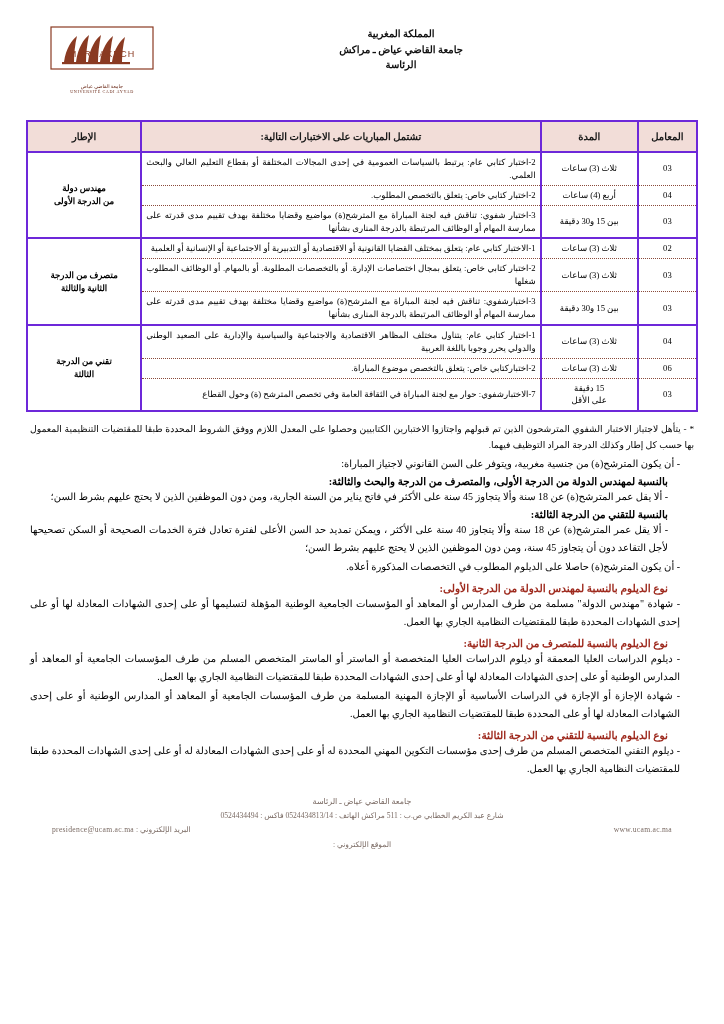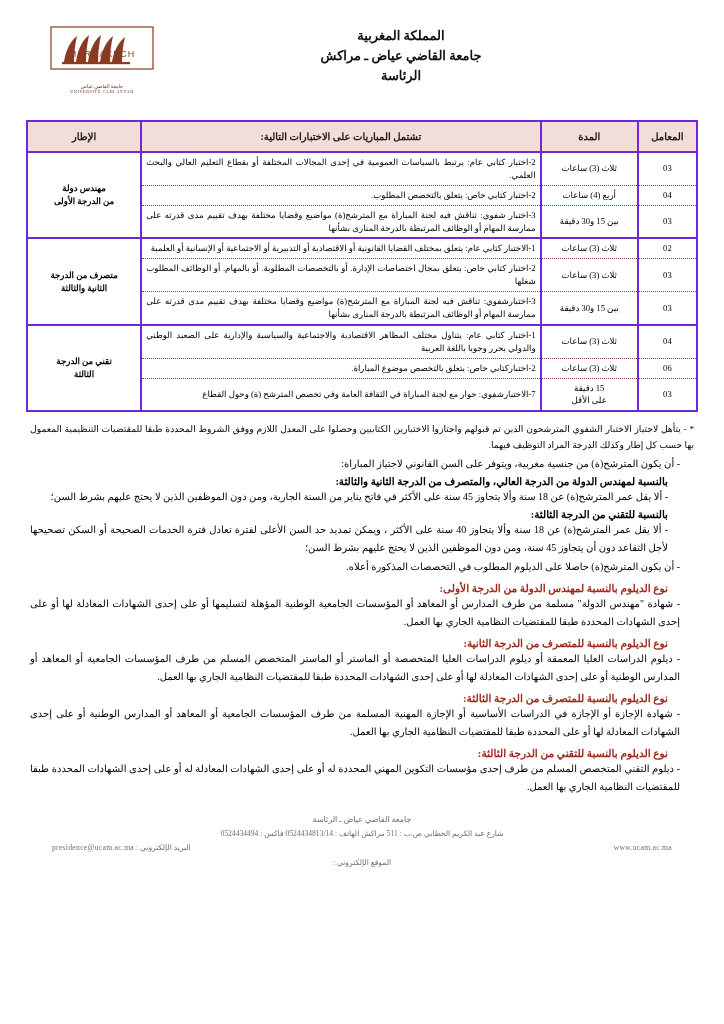--- a/index.html
+++ b/index.html
@@ -31,21 +31,21 @@
     padding: 8px 14px 0 14px;
   }
   .header-text {
     text-align: center;
     flex: 1;
     padding-right: 40px;
     line-height: 1.55;
   }
   .header-text div {
     font-weight: bold;
-    font-size: 13px;
+    font-size: 10px;
     color: #111;
   }
   .logo {
     width: 112px;
     text-align: center;
     padding-left: 6px;
   }
   .logo svg { display: block; margin: 0 auto; }
   .logo-caption {
     font-size: 5px;
@@ -264,33 +264,32 @@
         <td class="cell-desc dotted-top">7-الاختبارشفوي: حوار مع لجنة المباراة في الثقافة العامة وفي تخصص المترشح (ة) وحول القطاع</td>
       </tr>
     </tbody>
   </table>
 
   <div class="note">* - يتأهل لاجتياز الاختبار الشفوي المترشحون الذين تم قبولهم واجتازوا الاختبارين الكتابيين وحصلوا على المعدل اللازم ووفق الشروط المحددة طبقا للمقتضيات التنظيمية المعمول بها حسب كل إطار وكذلك الدرجة المراد التوظيف فيهما.</div>
 
 
   <div class="cond-block">
     <div class="line indent2">- أن يكون المترشح(ة) من جنسية مغربية، ويتوفر على السن القانوني لاجتياز المباراة:</div>
-    <div class="sub-head">بالنسبة لمهندس الدولة من الدرجة العالي، والمتصرف من الدرجة الثانية والثالثة:</div>
+    <div class="sub-head">بالنسبة لمهندس الدولة من الدرجة الأولى، والمتصرف من الدرجة والبحث والثالثة:</div>
     <div class="line indent">- ألا يقل عمر المترشح(ة) عن 18 سنة وألا يتجاوز 45 سنة على الأكثر في فاتح يناير من السنة الجارية، ومن دون الموظفين الذين لا يحتج عليهم بشرط السن؛</div>
     <div class="sub-head">بالنسبة للتقني من الدرجة الثالثة:</div>
     <div class="line indent">- ألا يقل عمر المترشح(ة) عن 18 سنة وألا يتجاوز 40 سنة على الأكثر ، ويمكن تمديد حد السن الأعلى لفترة تعادل فترة الخدمات الصحيحة أو السكن تصحيحها لأجل التقاعد دون أن يتجاوز 45 سنة، ومن دون الموظفين الذين لا يحتج عليهم بشرط السن؛</div>
     <div class="line indent2">- أن يكون المترشح(ة) حاصلا على الديلوم المطلوب في التخصصات المذكورة أعلاه.</div>
 
     <div class="dip-head">نوع الديلوم بالنسبة لمهندس الدولة من الدرجة الأولى:</div>
     <div class="line dip-body">- شهادة "مهندس الدولة" مسلمة من طرف المدارس أو المعاهد أو المؤسسات الجامعية الوطنية المؤهلة لتسليمها أو على إحدى الشهادات المعادلة لها أو على إحدى الشهادات المحددة طبقا للمقتضيات النظامية الجاري بها العمل.</div>
 
     <div class="dip-head">نوع الديلوم بالنسبة للمتصرف من الدرجة الثانية:</div>
     <div class="line dip-body">- ديلوم الدراسات العليا المعمقة أو ديلوم الدراسات العليا المتخصصة أو الماستر أو الماستر المتخصص المسلم من طرف المؤسسات الجامعية أو المعاهد أو المدارس الوطنية أو على إحدى الشهادات المعادلة لها أو على إحدى الشهادات المحددة طبقا للمقتضيات النظامية الجاري بها العمل.</div>
 
-    <div class="dip-head">نوع الديلوم بالنسبة للمتصرف من الدرجة الثالثة:</div>
     <div class="line dip-body">- شهادة الإجازة أو الإجازة في الدراسات الأساسية أو الإجازة المهنية المسلمة من طرف المؤسسات الجامعية أو المعاهد أو المدارس الوطنية أو على إحدى الشهادات المعادلة لها أو على المحددة طبقا للمقتضيات النظامية الجاري بها العمل.</div>
 
     <div class="dip-head">نوع الديلوم بالنسبة للتقني من الدرجة الثالثة:</div>
     <div class="line dip-body">- ديلوم التقني المتخصص المسلم من طرف إحدى مؤسسات التكوين المهني المحددة له أو على إحدى الشهادات المعادلة له أو على إحدى الشهادات المحددة طبقا للمقتضيات النظامية الجاري بها العمل.</div>
   </div>
 
   <div class="footer">
     <div class="f-title">جامعة القاضي عياض ـ الرئاسة</div>
     <div>شارع عبد الكريم الخطابي ص.ب : 511 مراكش الهاتف : 0524434813/14 فاكس : 0524434494</div>
     <div class="footer-row">

